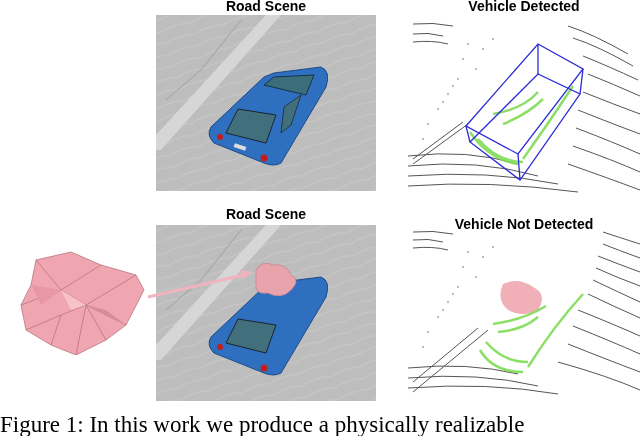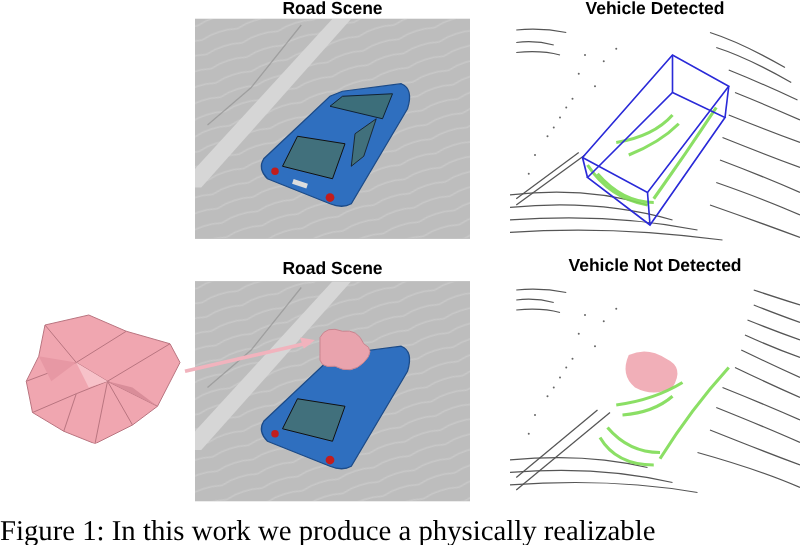--- a/index.html
+++ b/index.html
@@ -132,21 +132,21 @@
     <circle cx="108" cy="143" r="3.5" fill="#c21d1d"></circle>
     <path d="M100 45 Q105 35 118 40 Q130 38 135 50 Q145 55 135 65 Q125 75 112 68 Q98 70 100 58 Z" fill="#e9a3ad" stroke="#c98590" stroke-width="0.8"></path>
   </svg>
 </div>
 
 <svg style="position:absolute; left:140px; top:260px; width:120px; height:45px; overflow:visible;" viewBox="0 0 120 45">
   <line x1="8" y1="37" x2="108" y2="14" stroke="#f1b3bd" stroke-width="3"></line>
   <polygon points="112,12 100,10 103,19" fill="#f1b3bd"></polygon>
 </svg>
 
-<div class="title" style="left:408px; top:204px; width:232px;">Vehicle Not Detected</div>
+<div class="title" style="left:408px; top:216px; width:232px;">Vehicle Not Detected</div>
 <div class="panel lidar" style="left:408px; top:222px; width:232px; height:178px;">
   <svg viewBox="0 0 232 178">
     <g stroke="#555" stroke-width="1" fill="none">
       <path d="M5 10 Q25 8 45 12"></path>
         <path d="M5 18 Q20 16 35 20"></path>
         <path d="M5 26 Q25 24 40 28"></path>
       <path d="M195 10 Q210 15 232 22"></path>
         <path d="M195 22 Q210 28 232 36"></path>
         <path d="M190 34 Q210 42 232 50"></path>
       <path d="M188 46 Q210 56 232 64"></path>

